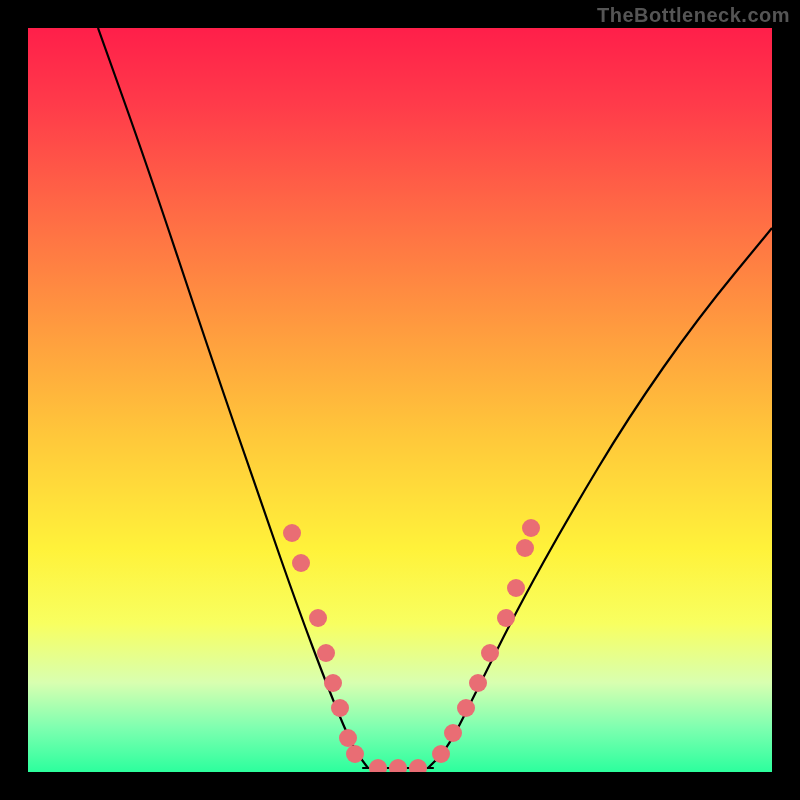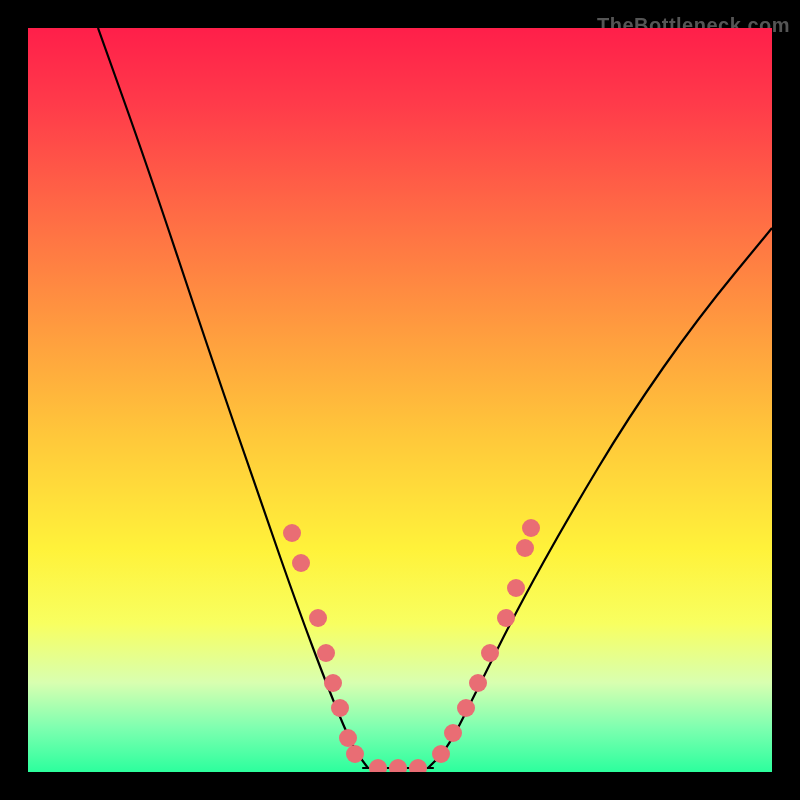--- a/index.html
+++ b/index.html
@@ -37,21 +37,21 @@
       #ffc83a 55%,
       #fff23a 70%,
       #f8ff60 80%,
       #d8ffb0 88%,
       #7fffb0 94%,
       #2cff9d 100%
     );
   }
   .watermark {
     position: absolute;
-    top: 14px;
+    top: 4px;
     right: 10px;
     color: #555;
     font-size: 20px;
     font-weight: 600;
     letter-spacing: 0.5px;
     user-select: none;
   }
   svg.curve {
     position: absolute;
     inset: 0;

